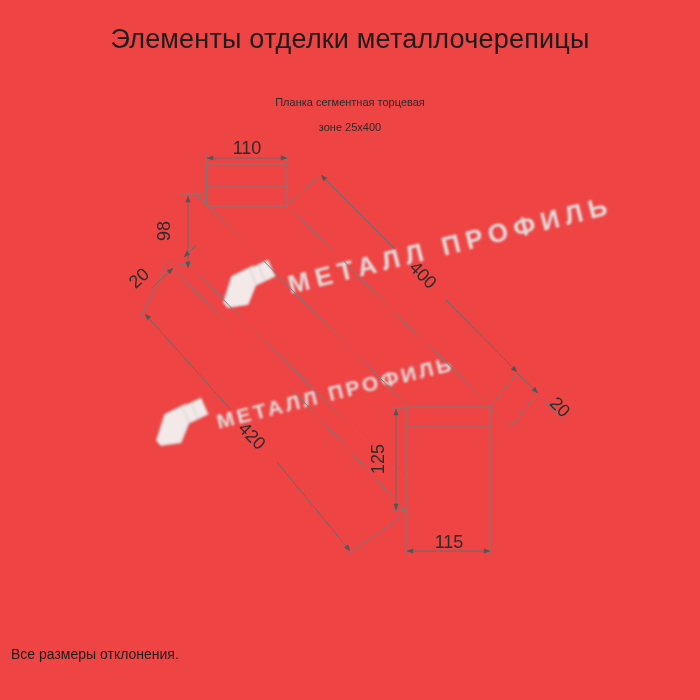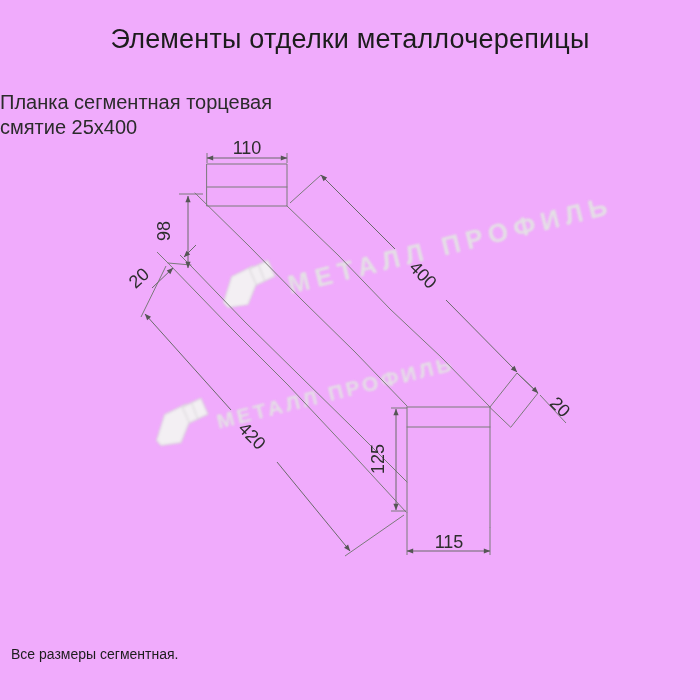--- a/index.html
+++ b/index.html
@@ -1,26 +1,26 @@
 <!DOCTYPE html>
 <html><head>
 <meta charset="utf-8">
 <style>
   html,body{margin:0;padding:0;background:#ffffff;}
   .page{
-    position:relative;width:700px;height:700px;background:#f0abfc;
+    position:relative;width:700px;height:700px;background:#ef4444;
     font-family:"Liberation Sans",sans-serif;overflow:hidden;
   }
   .page-title{
     position:absolute;top:24px;left:0;width:700px;text-align:center;
     font-size:27px;color:#1c1c1c;letter-spacing:0.2px;
   }
   .drawing-subtitle{
-    position:absolute;top:90px;left:0;width:700px;
-    font-size:20px;line-height:25px;color:#2b2b2b;
+    position:absolute;top:90px;left:0;width:700px;text-align:center;
+    font-size:11px;line-height:25px;color:#2b2b2b;
   }
   .drawing-svg{position:absolute;top:0;left:0;}
   .footnotes{
     position:absolute;left:11px;top:645px;width:640px;
     font-size:14px;line-height:19px;color:#1d1d1d;text-align:left;
   }
   .dim-label{
     font-family:"Liberation Sans",sans-serif;font-size:18px;fill:#2d2d2d;
   }
   .wm-text{
@@ -30,21 +30,21 @@
 </style>
 </head>
 <body>
 
 <div class="page">
 
   <div class="page-title">Элементы отделки металлочерепицы</div>
 
   <div class="drawing-subtitle">
     <div>Планка сегментная торцевая</div>
-    <div>смятие 25х400</div>
+    <div>зоне 25х400</div>
   </div>
 
   <svg class="drawing-svg" width="700" height="700" viewBox="0 0 700 700">
     <defs>
       <marker id="arr" viewBox="0 0 10 10" refX="9.5" refY="5" markerWidth="10" markerHeight="6.5" orient="auto-start-reverse">
         <path d="M0,1 L10,5 L0,9 Z" fill="#555555"></path>
       </marker>
       <filter id="wblur" x="-10%" y="-10%" width="120%" height="120%">
         <feGaussianBlur stdDeviation="0.9"></feGaussianBlur>
       </filter>
@@ -125,16 +125,16 @@
       <text class="dim-label" x="139" y="284" transform="rotate(-42 139 278)">20</text>
       <text class="dim-label" x="423" y="281" transform="rotate(45 423 275)">400</text>
       <text class="dim-label" x="560" y="413" transform="rotate(45 560 407)">20</text>
       <text class="dim-label" x="252" y="442" transform="rotate(45 252 436)">420</text>
       <text class="dim-label" x="384" y="459" transform="rotate(-90 384 459)">125</text>
       <text class="dim-label" x="449" y="548">115</text>
     </g>
   </svg>
 
   <div class="footnotes">
-    <div>Все размеры сегментная.</div>
+    <div>Все размеры отклонения.</div>
   </div>
 
 </div>
 
 </body></html>

